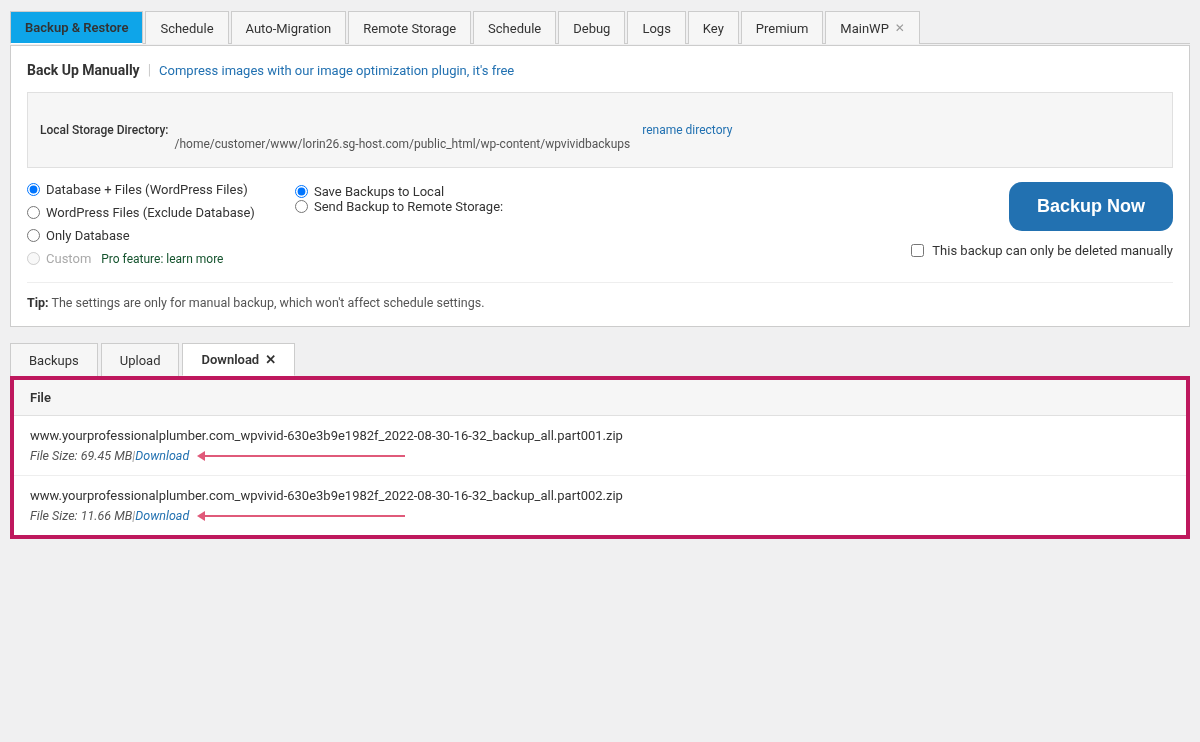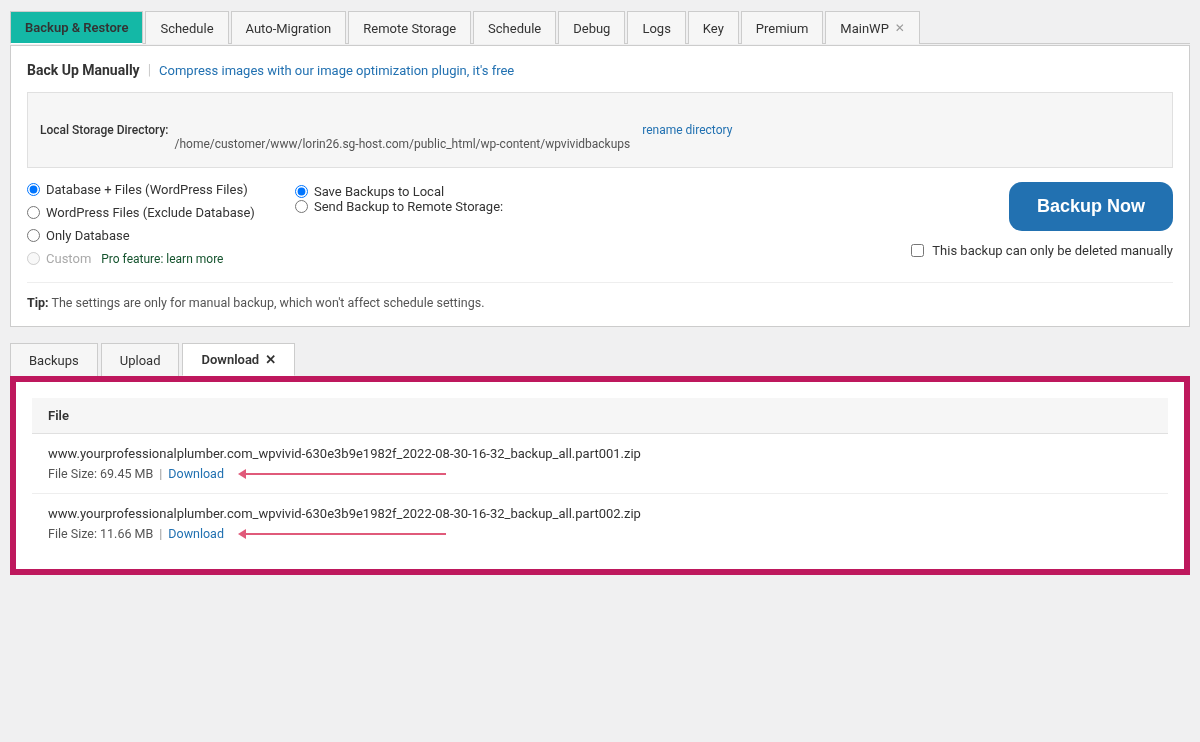--- a/index.html
+++ b/index.html
@@ -28,21 +28,21 @@
       font-size: 13px;
       color: #333;
       display: flex;
       align-items: center;
       gap: 6px;
       margin-right: 2px;
       position: relative;
       top: 1px;
     }
     .tab-item.active {
-      background: #14b8a6;
+      background: #0ea5e9;
       border-bottom: 1px solid #fff;
       font-weight: 600;
       z-index: 2;
     }
     .tab-item .close-icon {
       font-size: 12px;
       color: #999;
       cursor: pointer;
     }
 
@@ -221,22 +221,22 @@
       background: #fff;
       font-weight: 600;
       border-bottom: 1px solid #fff;
       z-index: 2;
       position: relative;
     }
 
     
     .file-list-panel {
       background: #fff;
-      border: 6px solid #be185d;
-      padding: 16px;
+      border: 4px solid #be185d;
+      padding: 0;
     }
 
     .file-list-header {
       padding: 10px 16px;
       font-weight: 600;
       font-size: 13px;
       border-bottom: 1px solid #e0e0e0;
       background: #f6f6f6;
     }
 
@@ -250,22 +250,22 @@
     .file-name {
       font-size: 13px;
       color: #333;
       margin-bottom: 5px;
     }
     .file-meta {
       font-size: 12.5px;
       color: #555;
       display: flex;
       align-items: center;
-      gap: 6px;
       position: relative;
+      font-style: italic;
     }
     .file-meta .separator {
       color: #999;
     }
     .download-link {
       color: #2271b1;
       text-decoration: none;
       font-size: 12.5px;
     }
 

